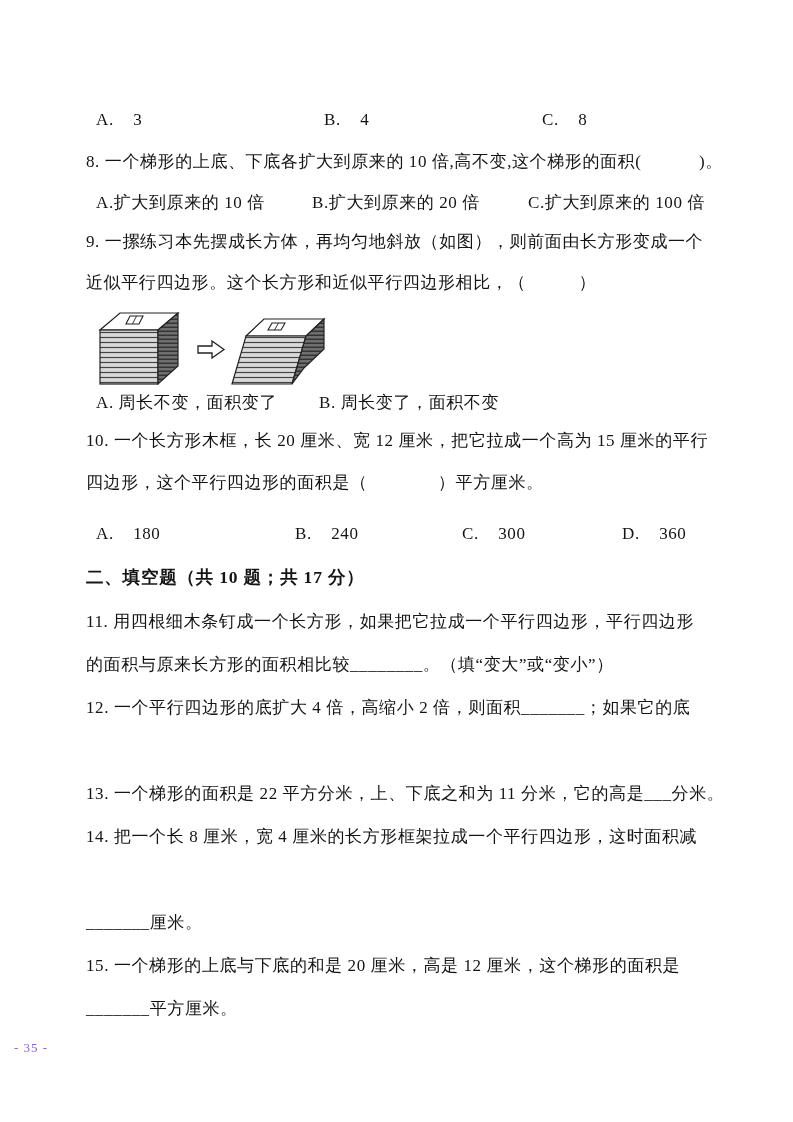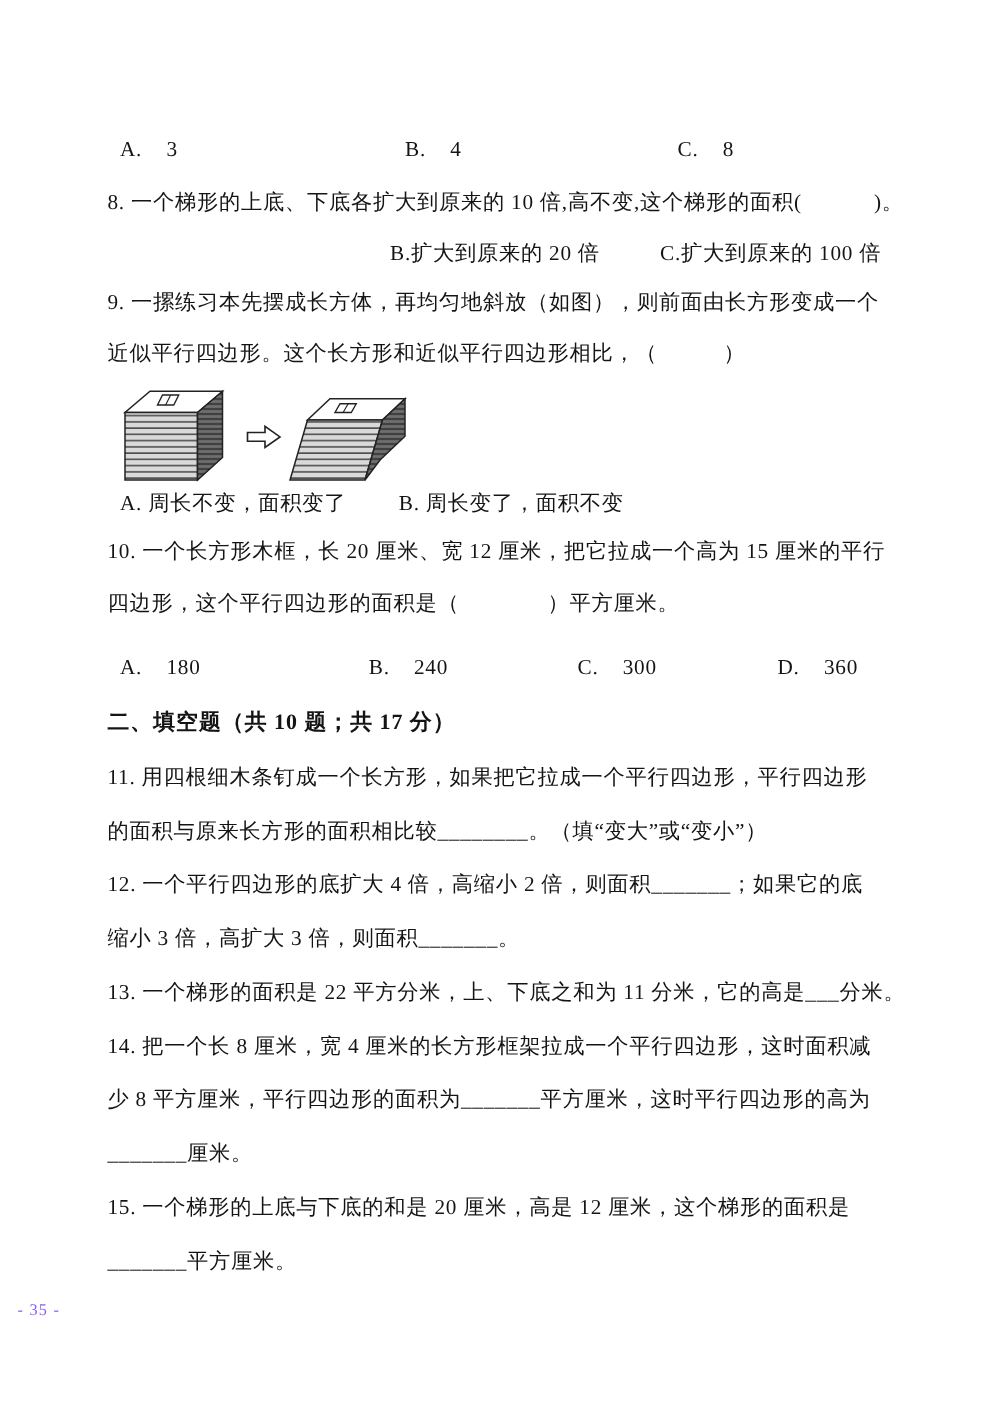--- a/index.html
+++ b/index.html
@@ -60,20 +60,21 @@
 <div class="page">
 
   <div class="opts-row" style="top:109px">
     <span class="opt" style="left:82px">A.    3</span>
     <span class="opt" style="left:310px">B.    4</span>
     <span class="opt" style="left:528px">C.    8</span>
   </div>
 
   <div class="line" style="top:151px">8. 一个梯形的上底、下底各扩大到原来的 10 倍,高不变,这个梯形的面积(　　　 )。</div>
   <div class="opts-row" style="top:192px">
+    <span class="opt" style="left:82px">A.扩大到原来的 10 倍</span>
     <span class="opt" style="left:298px">B.扩大到原来的 20 倍</span>
     <span class="opt" style="left:514px">C.扩大到原来的 100 倍</span>
   </div>
 
   <div class="line" style="top:231px">9. 一摞练习本先摆成长方体，再均匀地斜放（如图），则前面由长方形变成一个</div>
   <div class="line" style="top:272px">近似平行四边形。这个长方形和近似平行四边形相比，（　　　）</div>
 
   <div class="figure">
     <svg width="232" height="84" viewBox="0 0 232 84" xmlns="http://www.w3.org/2000/svg">
       <defs>
@@ -122,26 +123,24 @@
     <span class="opt" style="left:448px">C.    300</span>
     <span class="opt" style="left:608px">D.    360</span>
   </div>
 
   <div class="line section-header" style="top:566px">二、填空题（共 10 题；共 17 分）</div>
 
   <div class="line" style="top:611px">11. 用四根细木条钉成一个长方形，如果把它拉成一个平行四边形，平行四边形</div>
   <div class="line" style="top:654px">的面积与原来长方形的面积相比较________。（填“变大”或“变小”）</div>
 
   <div class="line" style="top:697px">12. 一个平行四边形的底扩大 4 倍，高缩小 2 倍，则面积_______；如果它的底</div>
-  <div class="line" style="top:740px">缩小 3 倍，高扩大 3 倍，则面积_______。</div>
 
   <div class="line" style="top:783px">13. 一个梯形的面积是 22 平方分米，上、下底之和为 11 分米，它的高是___分米。</div>
 
   <div class="line" style="top:826px">14. 把一个长 8 厘米，宽 4 厘米的长方形框架拉成一个平行四边形，这时面积减</div>
-  <div class="line" style="top:869px">少 8 平方厘米，平行四边形的面积为_______平方厘米，这时平行四边形的高为</div>
   <div class="line" style="top:912px">_______厘米。</div>
 
   <div class="line" style="top:955px">15. 一个梯形的上底与下底的和是 20 厘米，高是 12 厘米，这个梯形的面积是</div>
   <div class="line" style="top:998px">_______平方厘米。</div>
 
   <div class="pagenum" style="top:1040px">- 35 -</div>
 
 </div>
 
 </body></html>

